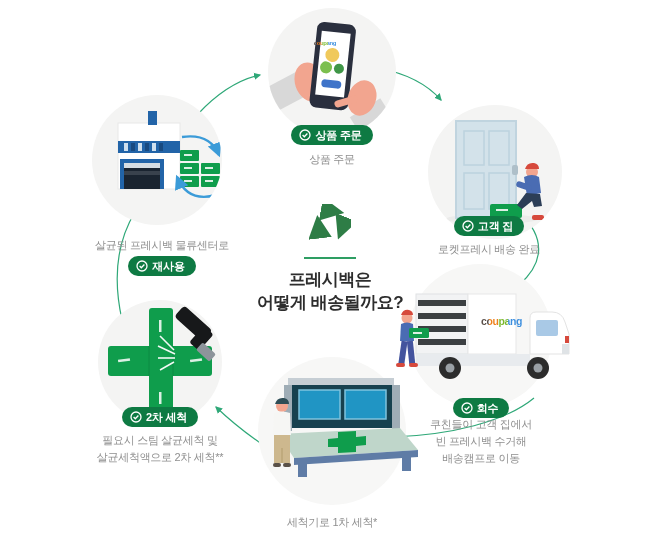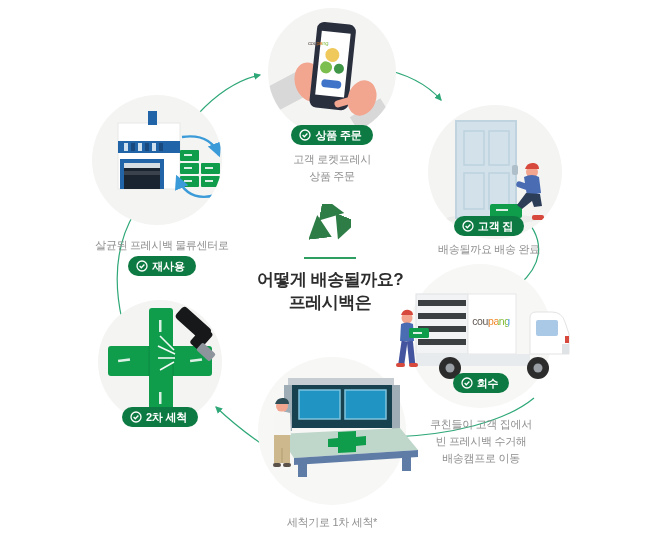--- a/index.html
+++ b/index.html
@@ -9,23 +9,23 @@
   .circle{border-radius:50%;background:#f4f4f3;overflow:hidden;}
   .badge-wrap{display:flex;justify-content:center;}
   .badge{display:inline-flex;align-items:center;gap:4px;background:#0e7a43;color:#ffffff;
          font-size:11px;font-weight:bold;padding:4px 11px 4px 8px;border-radius:20px;line-height:1;
          letter-spacing:-0.2px;}
   .badge svg{display:block;}
   .desc{font-size:11px;color:#8f8f8f;text-align:center;line-height:1.55;letter-spacing:-0.3px;}
   .center-block{text-align:center;}
   .center-divider{width:52px;height:2px;background:#2e9e63;margin:9px auto 10px auto;}
   .center-title{font-size:17px;font-weight:800;color:#2d2d2d;line-height:1.35;letter-spacing:-0.5px;}
-  .coupang-logo{font-weight:400;letter-spacing:-0.4px;
+  .coupang-logo{font-weight:700;letter-spacing:-0.4px;
       background:linear-gradient(90deg,#5a4f49 0%,#5a4f49 46%,#ef7f1a 46%,#ef7f1a 62%,#7ab82d 62%,#7ab82d 77%,#3b8ede 77%,#3b8ede 100%);
-      -webkit-background-clip:text;background-clip:text;color:transparent;text-align:center;}
+      -webkit-background-clip:text;background-clip:text;color:transparent;text-align:right;}
   .logo-truck{font-size:10.5px;width:62px;}
   .logo-phone{font-size:6px;width:36px;}
 </style>
 </head>
 <body>
 
 <div class="stage">
 
   <svg class="abs" style="left:0;top:0;" width="650" height="548" viewBox="0 0 650 548">
     <defs>
@@ -51,22 +51,22 @@
         </marker>
       </defs>
       <g fill="none" stroke="#2e7d46" stroke-width="4.5">
         <path d="M 37,14 A 15,15 0 0 1 38,27" marker-end="url(#ah-rec)"></path>
         <path d="M 18,36 A 15,15 0 0 1 11,25" marker-end="url(#ah-rec)"></path>
         <path d="M 14,11 A 15,15 0 0 1 27,7" marker-end="url(#ah-rec)"></path>
       </g>
     </svg>
     <div class="center-divider"></div>
     <div class="center-title">
+      <div>프레시백은</div>
       <div>어떻게 배송될까요?</div>
-      <div>프레시백은</div>
     </div>
   </div>
 
   <div class="abs circle" style="left:268px;top:8px;width:128px;height:128px;">
     <svg width="128" height="128" viewBox="0 0 128 128">
       <rect x="-6" y="72" width="46" height="26" fill="#d8d8d8" transform="rotate(-28 16 85)"></rect>
       <ellipse cx="42" cy="74" rx="15" ry="20" fill="#f2a58f" transform="rotate(-18 42 74)"></ellipse>
       <g transform="rotate(6 64 60)">
         <rect x="45" y="15" width="39" height="86" rx="7" fill="#2a2f3e"></rect>
         <rect x="50" y="24" width="29" height="64" fill="#ffffff"></rect>
@@ -84,21 +84,20 @@
   <div class="abs badge-wrap" style="left:262px;top:125px;width:140px;">
     <span class="badge">
       <svg width="12" height="12" viewBox="0 0 12 12">
           <circle cx="6" cy="6" r="5" fill="none" stroke="#fff" stroke-width="1.3"></circle>
           <path d="M3.6 6 L5.3 7.7 L8.4 4.5" fill="none" stroke="#fff" stroke-width="1.3"></path>
         </svg>
       <span>상품 주문</span>
     </span>
   </div>
   <div class="abs desc" style="left:252px;top:151px;width:160px;">
-    <div>고객 로켓프레시</div>
     <div>상품 주문</div>
   </div>
 
   <div class="abs circle" style="left:428px;top:105px;width:134px;height:134px;">
     <svg width="134" height="134" viewBox="0 0 134 134">
       <ellipse cx="64" cy="114" rx="46" ry="5" fill="#ebebea"></ellipse>
       <g>
         <rect x="28" y="16" width="60" height="97" fill="#d3e2ea" stroke="#c0d4df" stroke-width="2"></rect>
         <rect x="36" y="26" width="20" height="34" fill="none" stroke="#bcd2de" stroke-width="1.5"></rect>
         <rect x="61" y="26" width="20" height="34" fill="none" stroke="#bcd2de" stroke-width="1.5"></rect>
@@ -121,21 +120,21 @@
   <div class="abs badge-wrap" style="left:419px;top:216px;width:140px;">
     <span class="badge">
       <svg width="12" height="12" viewBox="0 0 12 12">
           <circle cx="6" cy="6" r="5" fill="none" stroke="#fff" stroke-width="1.3"></circle>
           <path d="M3.6 6 L5.3 7.7 L8.4 4.5" fill="none" stroke="#fff" stroke-width="1.3"></path>
         </svg>
       <span>고객 집</span>
     </span>
   </div>
   <div class="abs desc" style="left:409px;top:241px;width:160px;">
-    <div>배송될까요 배송 완료</div>
+    <div>로켓프레시 배송 완료</div>
   </div>
 
   <div class="abs circle" style="left:408px;top:264px;width:144px;height:144px;background:#f7f7f6;"></div>
   <svg class="abs" style="left:396px;top:284px;" width="176" height="108" viewBox="0 0 176 108">
     <g>
       <rect x="20" y="10" width="52" height="60" fill="#f2f3f4" stroke="#dfe2e4"></rect>
       <rect x="22" y="16" width="48" height="6" fill="#3b3f42"></rect>
       <rect x="22" y="29" width="48" height="6" fill="#3b3f42"></rect>
       <rect x="22" y="42" width="48" height="6" fill="#3b3f42"></rect>
       <rect x="22" y="55" width="48" height="6" fill="#3b3f42"></rect>
@@ -156,21 +155,21 @@
       <path d="M5 40 q6-3 12 0 l1 17 l-14 0 z" fill="#4a6cb3"></path>
       <rect x="13" y="44" width="20" height="10" rx="1.5" fill="#0f9d4c"></rect>
       <rect x="17" y="48" width="9" height="2" fill="#ffffff" opacity="0.85"></rect>
       <rect x="4" y="57" width="6" height="23" fill="#44549e" transform="rotate(8 7 68)"></rect>
       <rect x="12" y="57" width="6" height="23" fill="#44549e" transform="rotate(-6 15 68)"></rect>
       <rect x="0" y="79" width="9" height="4" rx="2" fill="#d6493c"></rect>
       <rect x="13" y="79" width="9" height="4" rx="2" fill="#d6493c"></rect>
     </g>
   </svg>
   <div class="abs coupang-logo logo-truck" style="left:460px;top:315px;">coupang</div>
-  <div class="abs badge-wrap" style="left:411px;top:373px;width:140px;font-family:Liberation Serif, serif;">
+  <div class="abs badge-wrap" style="left:411px;top:398px;width:140px;font-family:Liberation Serif, serif;">
     <span class="badge">
       <svg width="12" height="12" viewBox="0 0 12 12">
           <circle cx="6" cy="6" r="5" fill="none" stroke="#fff" stroke-width="1.3"></circle>
           <path d="M3.6 6 L5.3 7.7 L8.4 4.5" fill="none" stroke="#fff" stroke-width="1.3"></path>
         </svg>
       <span>회수</span>
     </span>
   </div>
   <div class="abs desc" style="left:401px;top:416px;width:160px;">
     <div>쿠친들이 고객 집에서</div>
@@ -233,20 +232,24 @@
     </svg>
   </div>
   <div class="abs badge-wrap" style="left:90px;top:407px;width:140px;text-align:center;">
     <span class="badge">
       <svg width="12" height="12" viewBox="0 0 12 12">
           <circle cx="6" cy="6" r="5" fill="none" stroke="#fff" stroke-width="1.3"></circle>
           <path d="M3.6 6 L5.3 7.7 L8.4 4.5" fill="none" stroke="#fff" stroke-width="1.3"></path>
         </svg>
       <span>2차 세척</span>
     </span>
+  </div>
+  <div class="abs desc" style="left:70px;top:432px;width:180px;">
+    <div>필요시 스팀 살균세척 및</div>
+    <div>살균세척액으로 2차 세척**</div>
   </div>
 
   <div class="abs circle" style="left:92px;top:95px;width:130px;height:130px;">
     <svg width="130" height="130" viewBox="0 0 130 130">
       <defs>
         <marker id="ah-blue" markerWidth="7" markerHeight="7" refX="5" refY="3.5" orient="auto">
           <path d="M0,0.5 L6,3.5 L0,6.5 Z" fill="#3b9bd8"></path>
         </marker>
       </defs>
       <g>
@@ -286,17 +289,17 @@
   </div>
   <div class="abs badge-wrap" style="left:92px;top:211px;width:140px;margin-top:45px;">
     <span class="badge">
       <svg width="12" height="12" viewBox="0 0 12 12">
           <circle cx="6" cy="6" r="5" fill="none" stroke="#fff" stroke-width="1.3"></circle>
           <path d="M3.6 6 L5.3 7.7 L8.4 4.5" fill="none" stroke="#fff" stroke-width="1.3"></path>
         </svg>
       <span>재사용</span>
     </span>
   </div>
-  <div class="abs desc" style="left:77px;top:237px;width:170px;font-family:Liberation Serif, serif;">
+  <div class="abs desc" style="left:77px;top:237px;width:170px;">
     <div>살균된 프레시백 물류센터로</div>
   </div>
 
 </div>
 
 </body></html>

